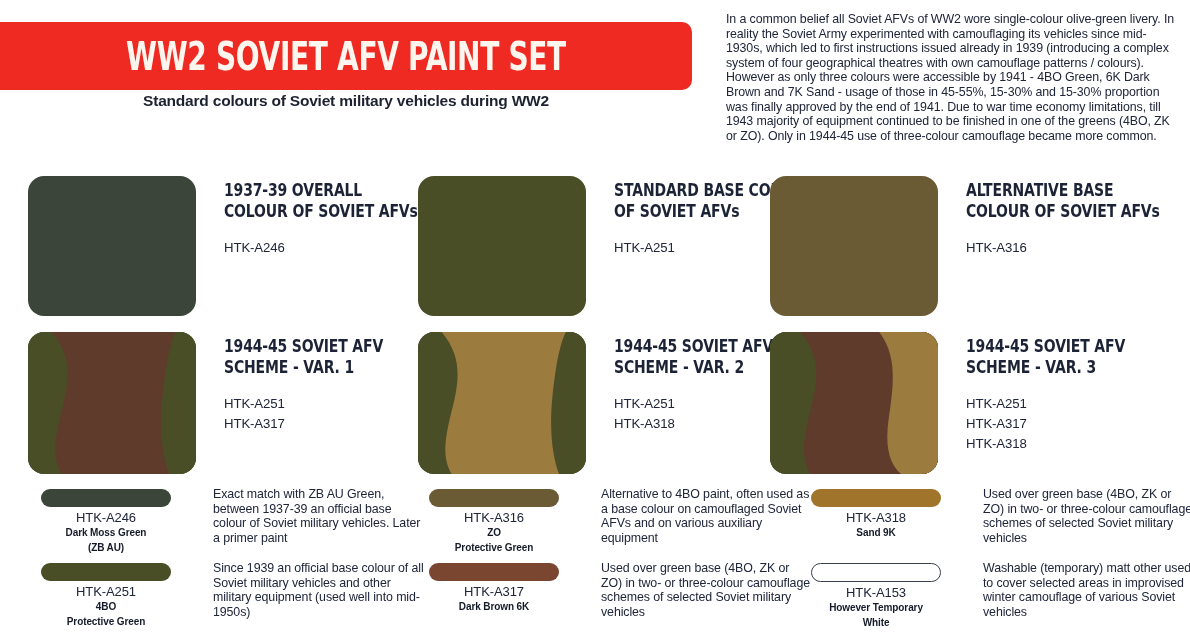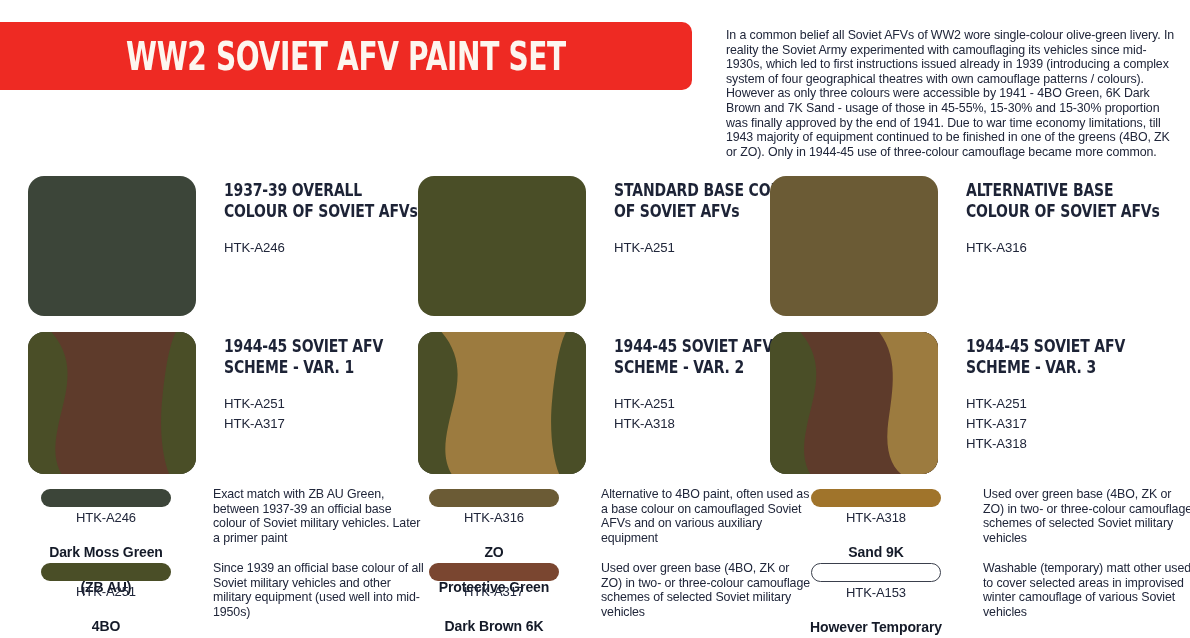--- a/index.html
+++ b/index.html
@@ -33,21 +33,21 @@
   .header-sub {
     position: absolute; left: 0; top: 92px; width: 692px;
     text-align: center;
     color: #1d2230;
     font-size: 15.5px; font-weight: 600;
     letter-spacing: -0.2px;
   }
 
   
   .intro {
-    position: absolute; left: 726px; top: 28px; width: 452px;
+    position: absolute; left: 726px; top: 12px; width: 452px;
     color: #20263a;
     font-size: 12.4px; line-height: 14.6px;
     text-align: left;
     letter-spacing: -0.1px;
   }
 
   
   .swatch-row { position: absolute; left: 0; width: 1008px; }
   .row1 { top: 176px; height: 140px; }
   .row2 { top: 332px; height: 142px; }
@@ -102,37 +102,37 @@
   .pill {
     width: 130px; height: 18px;
     border-radius: 10px;
     margin: 3px auto 3px auto;
   }
   .pill.outline { background: #ffffff; border: 1.4px solid #3a3f4c; height: 19px; }
   .legend-code {
     font-size: 13px; line-height: 15px; color: #20263a; letter-spacing:-0.1px;
   }
   .legend-name {
-    font-size: 14px; line-height: 15px; color: #141a28; font-weight: 700;
+    font-size: 10px; line-height: 15px; color: #141a28; font-weight: 700;
     letter-spacing:-0.1px;
-    margin-top:20px;
   }
   .legend-desc {
     position: absolute; left: 193px; top: 1px; width: 212px;
     font-size: 12.4px; line-height: 14.6px; color: #20263a;
     letter-spacing: -0.1px;
   }
 </style>
 </head>
 <body>
 
 <div class="page">
 
   <div class="header-band"></div>
   <div class="header-title">WW2 SOVIET AFV PAINT SET</div>
+  <div class="header-sub">Standard colours of Soviet military vehicles during WW2</div>
 
   <div class="intro">In a common belief all Soviet AFVs of WW2 wore single-colour olive-green livery. In reality the Soviet Army experimented with camouflaging its vehicles since mid-1930s, which led to first instructions issued already in 1939 (introducing a complex system of four geographical theatres with own camouflage patterns / colours). However as only three colours were accessible by 1941 - 4BO Green, 6K Dark Brown and 7K Sand - usage of those in 45-55%, 15-30% and 15-30% proportion was finally approved by the end of 1941. Due to war time economy limitations, till 1943 majority of equipment continued to be finished in one of the greens (4BO, ZK or ZO). Only in 1944-45 use of three-colour camouflage became more common.</div>
 
   <div class="swatch-row row1">
     <div class="cell c0">
       <div class="chip" style="background: rgb(60, 69, 57);"></div>
       <div class="chip-text">
         <div class="chip-title">1937-39 OVERALL</div>
         <div class="chip-title">COLOUR OF SOVIET AFVs</div>
         <div class="chip-codes">

